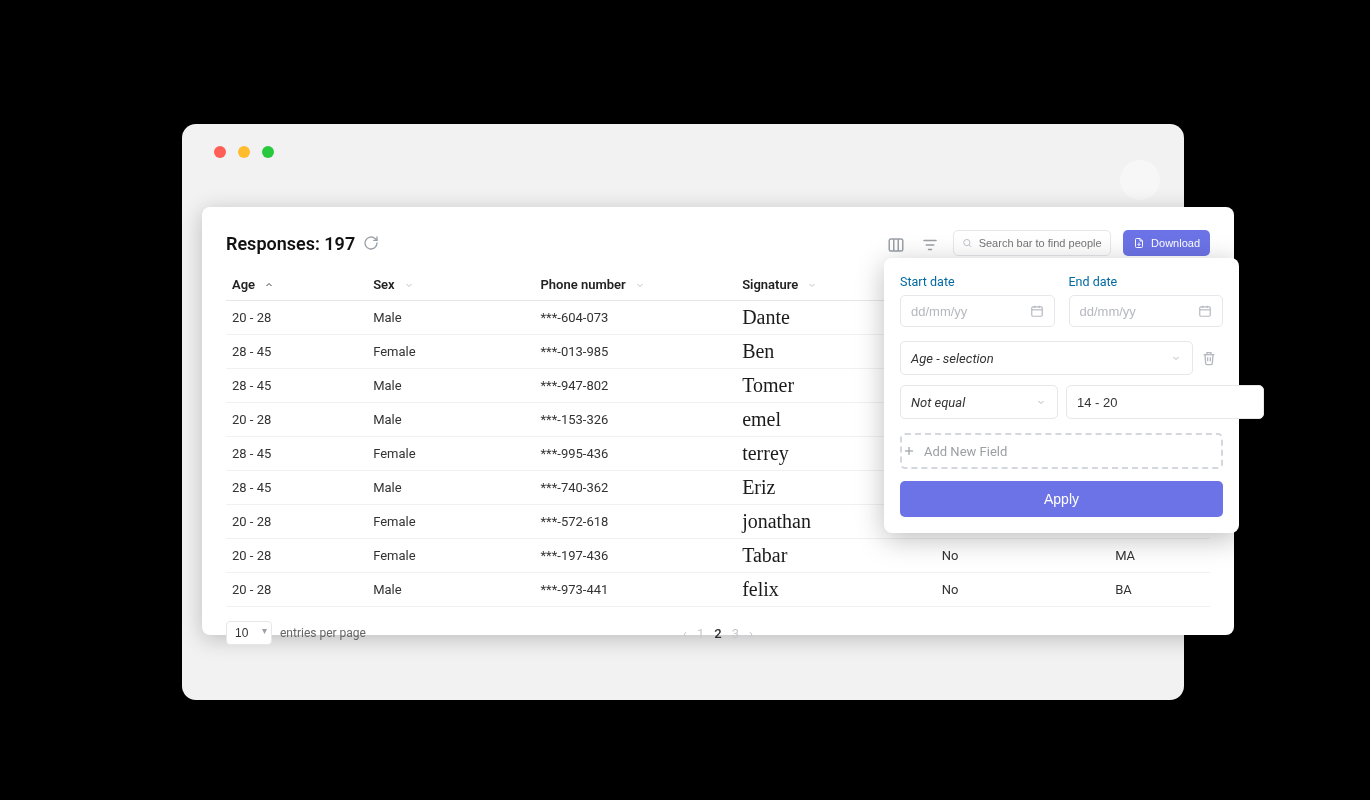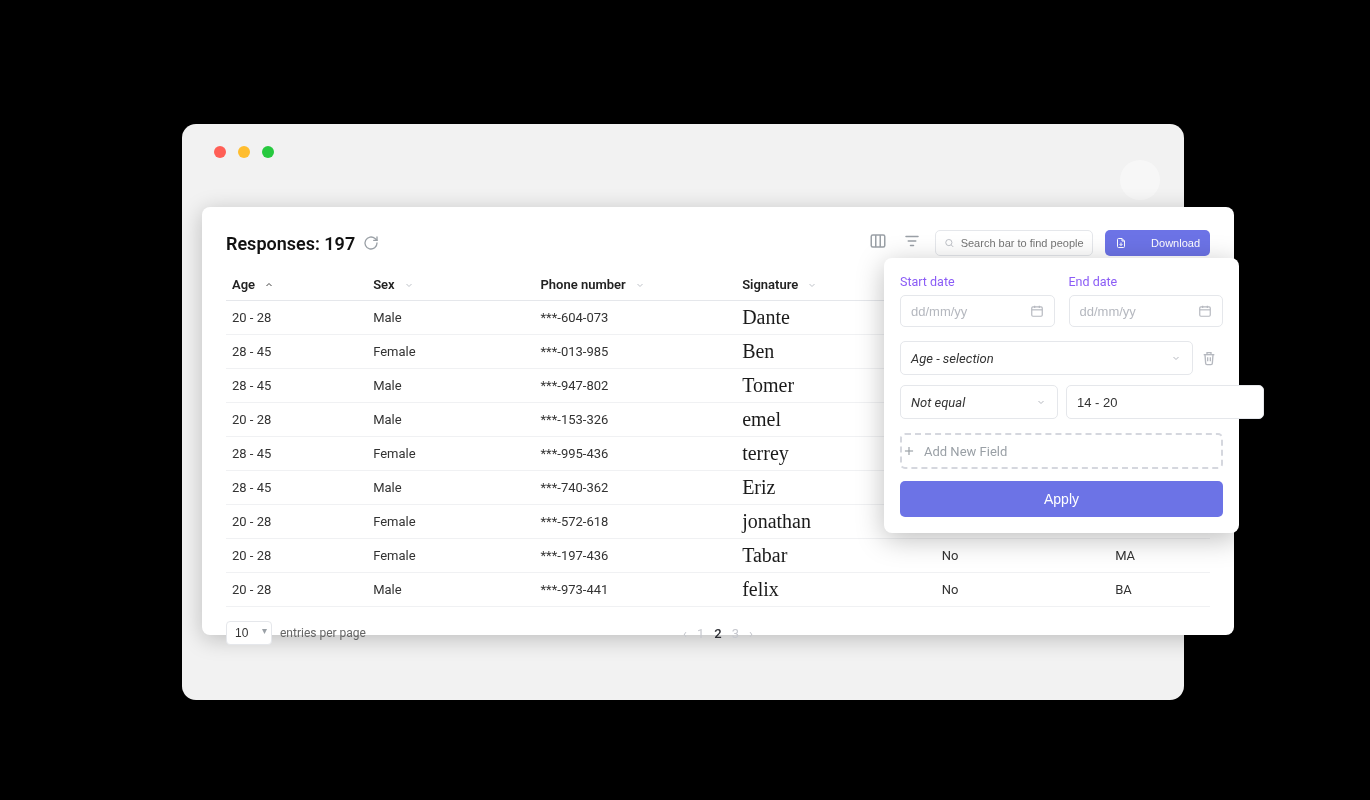--- a/index.html
+++ b/index.html
@@ -42,33 +42,33 @@
   padding: 22px 24px 18px 24px;
   margin-left: 44px;
 }
 .panel-header {
   display: flex; align-items: center; justify-content: space-between;
   height: 28px; margin-bottom: 12px;
 }
 .title-wrap { display: flex; align-items: center; gap: 8px; }
 .title { font-size: 18px; font-weight: 600; color: #111; }
 .refresh-icon { color: #9aa0a6; cursor: pointer; }
-.header-tools { display: flex; align-items: flex-start; gap: 12px; }
+.header-tools { display: flex; align-items: flex-end; gap: 12px; }
 .icon-btn { width: 22px; height: 22px; display: flex; align-items: center; justify-content: center; color: #9aa0a6; cursor: pointer; }
 .search-box {
   display: flex; align-items: center; gap: 6px;
   border: 1px solid #e5e7eb; border-radius: 5px;
   height: 26px; padding: 0 8px; width: 158px;
   color: #b5b8bf; font-size: 11px;
 }
 .search-box input { border: none; outline: none; width: 100%; font-size: 11px; background: transparent; }
 .download-btn {
   background: #6c73e6; color: #fff; border: none; border-radius: 5px;
   height: 26px; padding: 0 10px; font-size: 11px; font-weight: 500;
-  display: flex; align-items: center; gap: 24px; cursor: pointer;
+  display: flex; align-items: center; gap: 6px; cursor: pointer;
 }
 .table { width: 100%; border-collapse: collapse; }
 .table th {
   text-align: left; font-size: 13px; font-weight: 600; color: #222;
   padding: 8px 6px; border-bottom: 1px solid #e5e7eb;
 }
 .table td {
   font-size: 13px; color: #333; padding: 7px 6px;
   border-bottom: 1px solid #f0f1f3;
 }
@@ -100,21 +100,21 @@
 .pager span { color: #c6c8ce; cursor: pointer; }
 .pager .active { color: #2b2d33; font-weight: 500; }
 .filter-pop {
   position: absolute; top: 258px; left: 884px;
   width: 355px; background: #fff; border-radius: 8px;
   box-shadow: 0 6px 28px rgba(0,0,0,0.26);
   padding: 16px 16px 16px 16px;
 }
 .date-row { display: flex; gap: 14px; margin-bottom: 14px; }
 .date-col { flex: 1; }
-.date-col label { font-size: 12.5px; color: #8b5cf6; display: block; margin-bottom: 6px; }
+.date-col label { font-size: 12.5px; color: #0369a1; display: block; margin-bottom: 6px; }
 .date-input {
   display: flex; align-items: center; justify-content: space-between;
   border: 1px solid #e5e7eb; border-radius: 5px; height: 32px;
   padding: 0 10px;
   gap: 21px;
 }
 .date-input input { border: none; outline: none; width: 100%; font-size: 13px; color: #666; }
 .date-input input::placeholder { color: #b5b8bf; }
 .cal-icon { color: #b5b8bf; }
 .filter-row { display: flex; gap: 8px; align-items: center; margin-bottom: 10px; }

